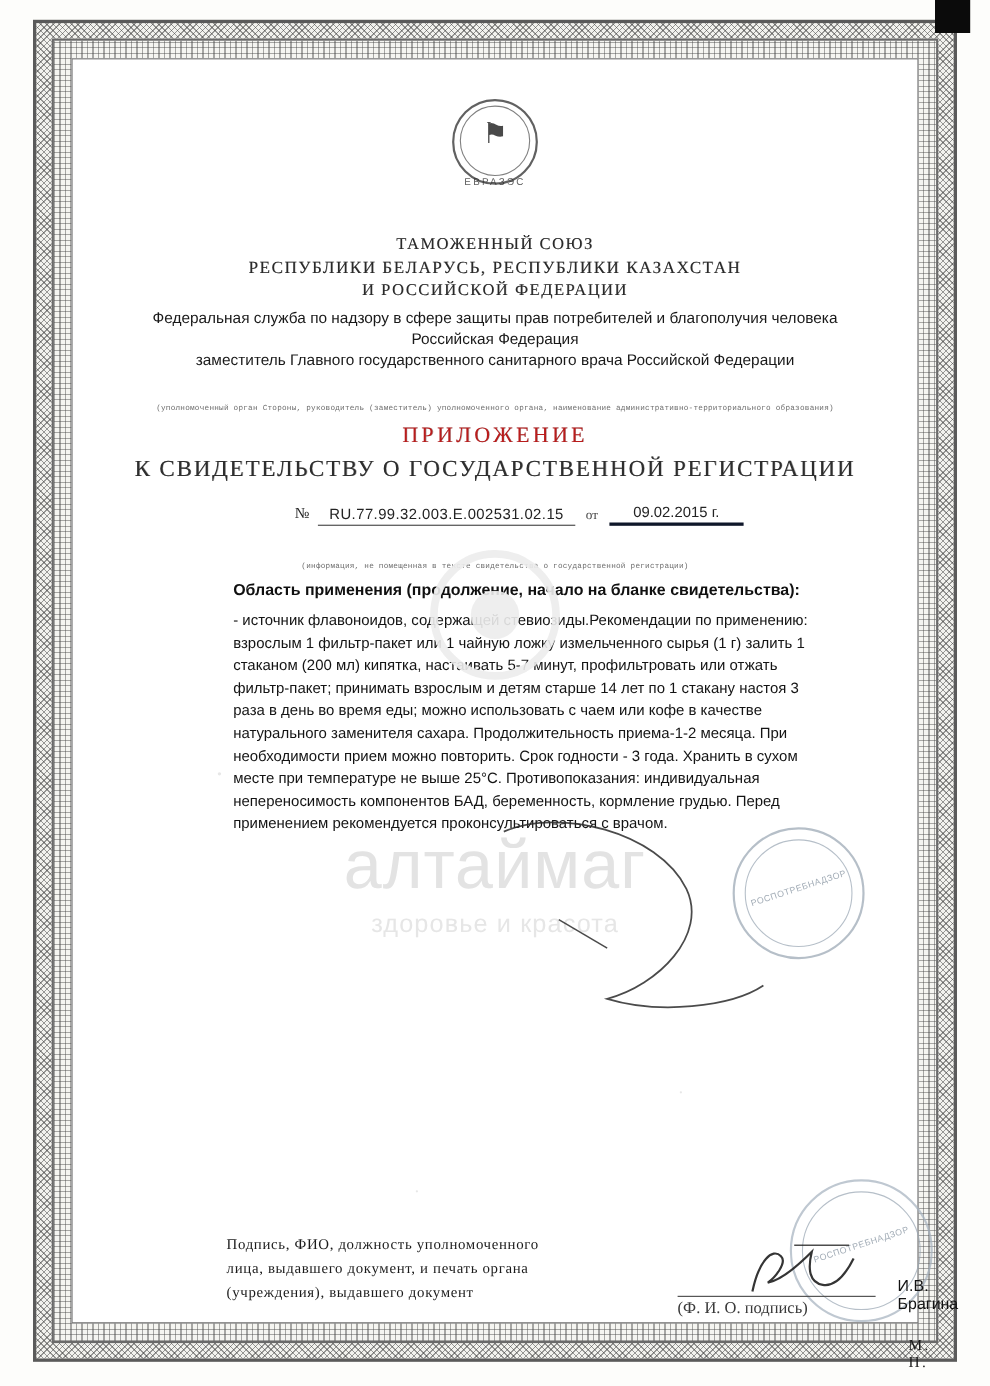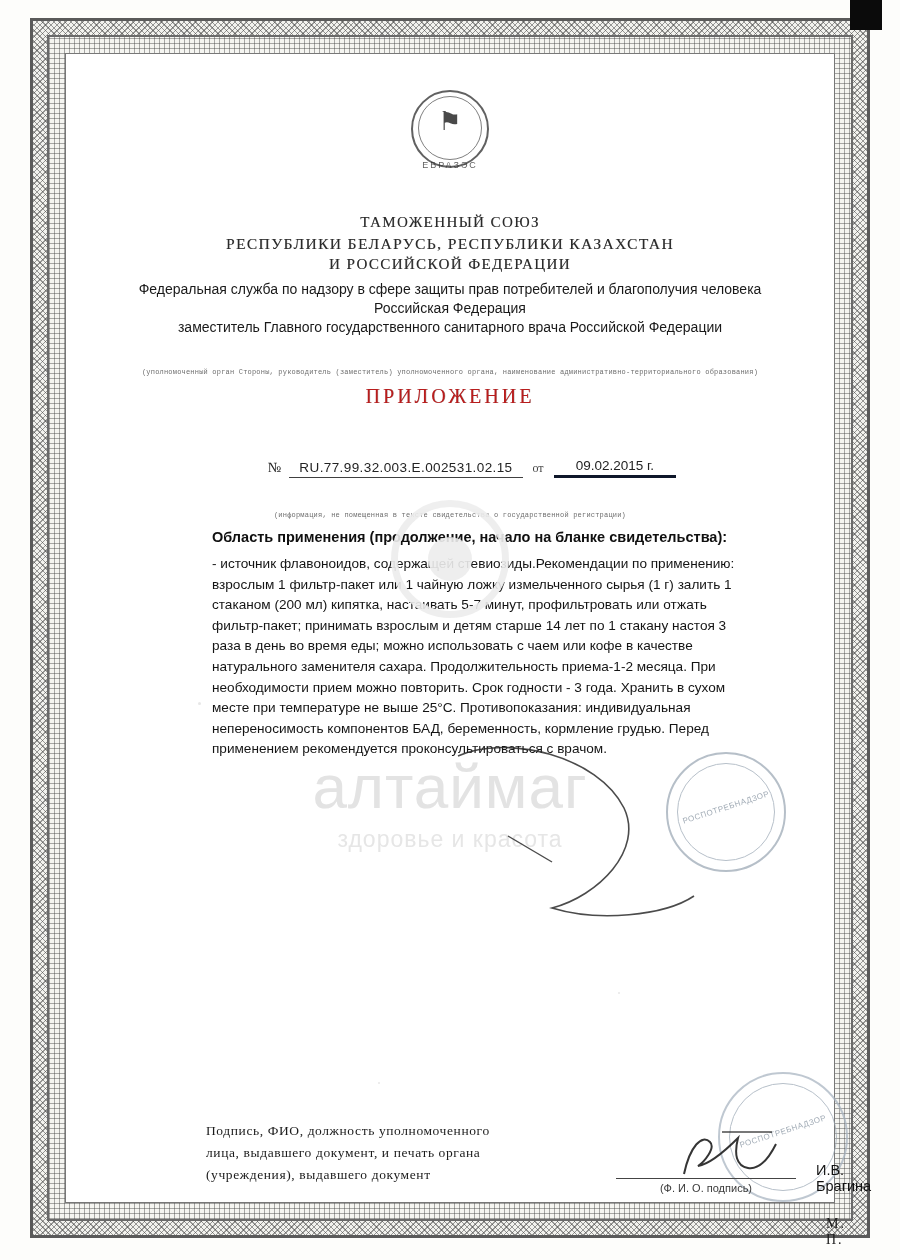--- a/index.html
+++ b/index.html
@@ -352,23 +352,23 @@
     left: 410px;
     top: 58px;
     width: 180px;
     border-bottom: 1px solid #444;
   }
   .sig-caption {
     position: absolute;
     left: 410px;
     top: 62px;
     width: 180px;
-    text-align: center;
-    font-family: Liberation Sans, sans-serif;
-    font-size: 11px;
+    text-align: left;
+    font-family: Liberation Serif, serif;
+    font-size: 15px;
     color: #3a3a3a;
   }
   .sig-name {
     position: absolute;
     left: 610px;
     top: 42px;
     font-size: 14.5px;
     color: #121212;
   }
   .sig-mark {
@@ -430,20 +430,21 @@
 
     <div class="hdr hdr-org">
       <div>Федеральная служба по надзору в сфере защиты прав потребителей и благополучия человека</div>
       <div>Российская Федерация</div>
       <div>заместитель Главного государственного санитарного врача Российской Федерации</div>
     </div>
 
     <div class="tiny-note n1">(уполномоченный орган Стороны, руководитель (заместитель) уполномоченного органа, наименование административно-территориального образования)</div>
 
     <div class="title-1">ПРИЛОЖЕНИЕ</div>
+    <div class="title-2">К СВИДЕТЕЛЬСТВУ О ГОСУДАРСТВЕННОЙ РЕГИСТРАЦИИ</div>
 
     <div class="numline">
       <span class="lbl">№</span>
       <span class="val">RU.77.99.32.003.Е.002531.02.15</span>
       <span class="ot">от</span>
       <span class="date">09.02.2015 г.</span>
     </div>
 
     <div class="tiny-note n2">(информация, не помещенная в тексте свидетельства о государственной регистрации)</div>
 

